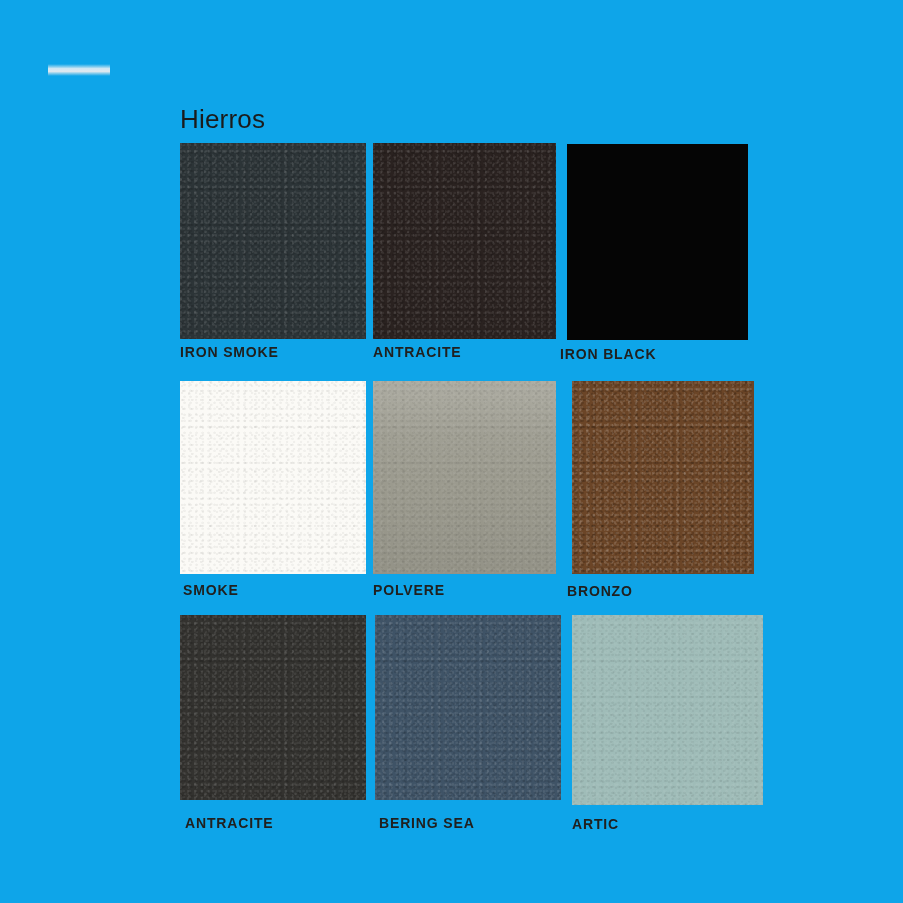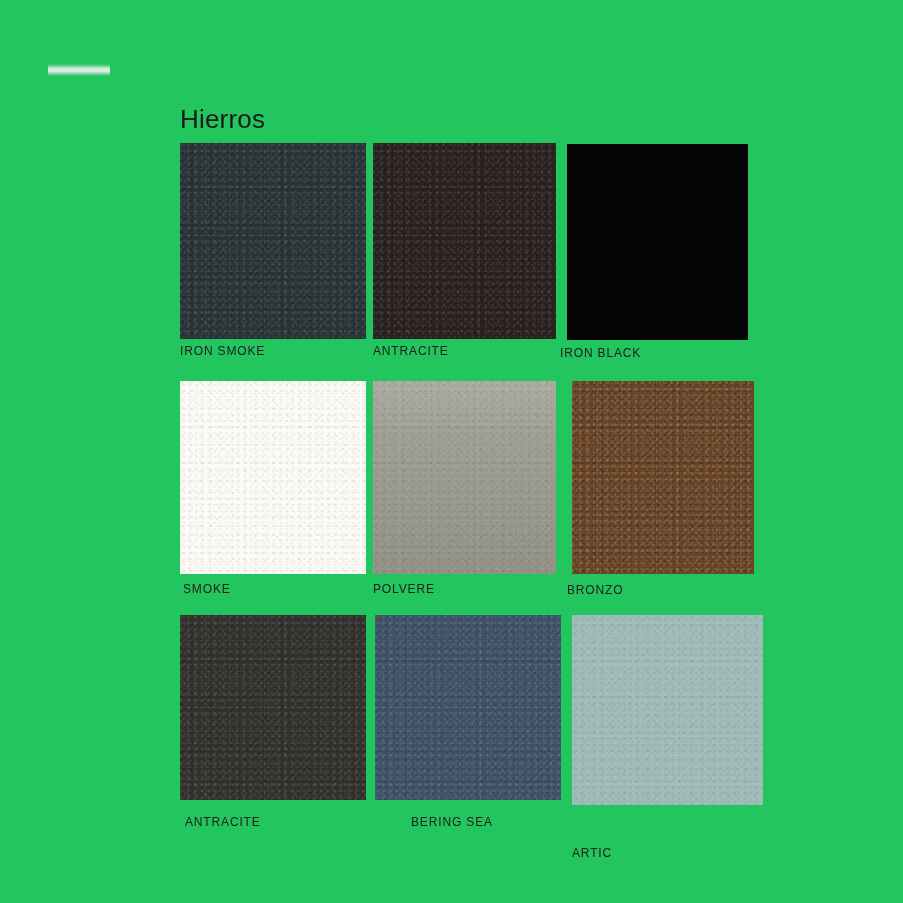--- a/index.html
+++ b/index.html
@@ -94,33 +94,33 @@
     background: linear-gradient(180deg,
       rgba(255,255,255,0.18) 0%,
       rgba(255,255,255,0.05) 28%,
       rgba(0,0,0,0.00) 55%,
       rgba(0,0,0,0.05) 100%);
   }
 
   
   .swatch-label {
     position: absolute;
-    font-size: 12px;
-    font-weight: 400;
+    font-size: 14px;
+    font-weight: 700;
     letter-spacing: 0.85px;
     color: #20201f;
     line-height: 1;
     white-space: nowrap;
     font-stretch: condensed;
   }
 </style>
 </head>
 <body>
 
-<div id="page" style="background: #22c55e;">
+<div id="page" style="background: #0ea5e9;">
 
   <div class="scan-artifact"></div>
 
   <div id="title">Hierros</div>
 
   <div id="swatch-grid">
       <div class="swatch" style="left: 180px; top: 143px; width: 186px; height: 196px;">
         <div class="fill grain" style="background: rgb(44, 52, 55);"></div>
       </div>
       <div class="swatch" style="left: 373px; top: 143px; width: 183px; height: 196px;">
@@ -149,15 +149,15 @@
       </div>
     </div>
 
 <div class="swatch-label" style="left: 180px; top: 345px;">IRON SMOKE</div>
     <div class="swatch-label" style="left: 373px; top: 345px;">ANTRACITE</div>
     <div class="swatch-label" style="left: 560px; top: 347px; text-align: center;">IRON BLACK</div>
     <div class="swatch-label" style="left: 183px; top: 583px;">SMOKE</div>
     <div class="swatch-label" style="left: 373px; top: 583px; text-align: right;">POLVERE</div>
     <div class="swatch-label" style="left: 567px; top: 584px;">BRONZO</div>
     <div class="swatch-label" style="left: 185px; top: 816px; text-align: center;">ANTRACITE</div>
-    <div class="swatch-label" style="left: 379px; top: 816px; margin-left: 32px;">BERING SEA</div>
-    <div class="swatch-label" style="left: 572px; top: 817px; margin-top: 30px;">ARTIC</div>
+    <div class="swatch-label" style="left: 379px; top: 816px;">BERING SEA</div>
+    <div class="swatch-label" style="left: 572px; top: 817px;">ARTIC</div>
   </div>
 
 </body></html>

